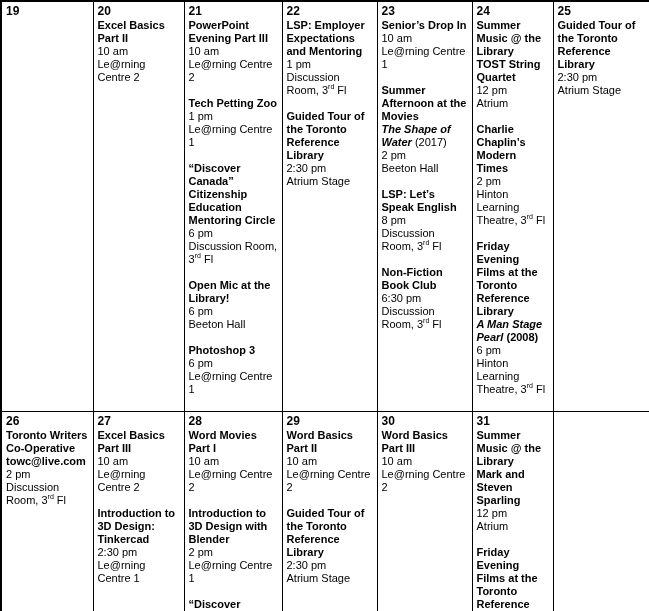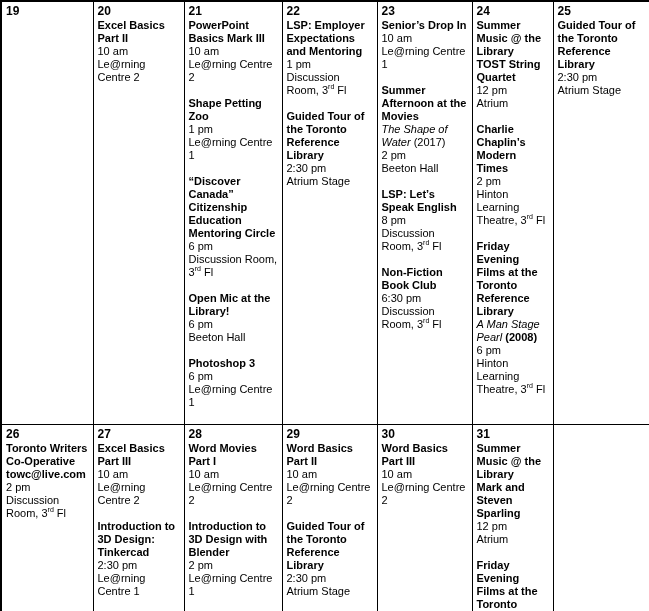--- a/index.html
+++ b/index.html
@@ -24,21 +24,21 @@
   }
   .day-number{
     font-weight:bold;
     font-size:12px;
     line-height:15px;
   }
   .event{margin:0 0 13px 0;}
   .event-line{margin:0;}
   .seg-bold{font-weight:bold;}
   .seg-italic{}
-  .seg-bold-italic{font-weight:normal;font-style:italic;text-align:right;}
+  .seg-bold-italic{font-weight:bold;font-style:italic;text-align:right;}
   .seg-plain{font-weight:normal;font-style:normal;}
   .seg-sup{font-size:7px;vertical-align:super;line-height:0;}
 </style>
 </head>
 <body>
 
 <div class="calendar-wrap">
   <table class="calendar">
     <colgroup>
       <col style="width:92px">
@@ -58,26 +58,26 @@
             <div class="day-number">20</div>
             <div class="event">
               <div class="event-line"><span class="seg-bold">Excel Basics Part II</span></div>
               <div class="event-line"><span class="seg-plain">10 am</span></div>
               <div class="event-line"><span class="seg-plain">Le@rning Centre 2</span></div>
             </div>
           </td>
       <td class="cell">
             <div class="day-number">21</div>
             <div class="event">
-              <div class="event-line"><span class="seg-bold">PowerPoint Basics Mark III</span></div>
-              <div class="event-line"><span class="seg-plain">10 am</span></div>
-              <div class="event-line"><span class="seg-plain">Le@rning Centre 2</span></div>
-            </div>
-            <div class="event">
-              <div class="event-line"><span class="seg-bold">Shape Petting Zoo</span></div>
+              <div class="event-line"><span class="seg-bold">PowerPoint Evening Part III</span></div>
+              <div class="event-line"><span class="seg-plain">10 am</span></div>
+              <div class="event-line"><span class="seg-plain">Le@rning Centre 2</span></div>
+            </div>
+            <div class="event">
+              <div class="event-line"><span class="seg-bold">Tech Petting Zoo</span></div>
               <div class="event-line"><span class="seg-plain">1 pm</span></div>
               <div class="event-line"><span class="seg-plain">Le@rning Centre 1</span></div>
             </div>
             <div class="event">
               <div class="event-line"><span class="seg-bold">“Discover Canada” Citizenship Education Mentoring Circle</span></div>
               <div class="event-line"><span class="seg-plain">6 pm</span></div>
               <div class="event-line"><span class="seg-plain">Discussion Room, 3</span><span class="seg-sup">rd</span><span class="seg-plain"> Fl</span></div>
             </div>
             <div class="event">
               <div class="event-line"><span class="seg-bold">Open Mic at the Library!</span></div>

